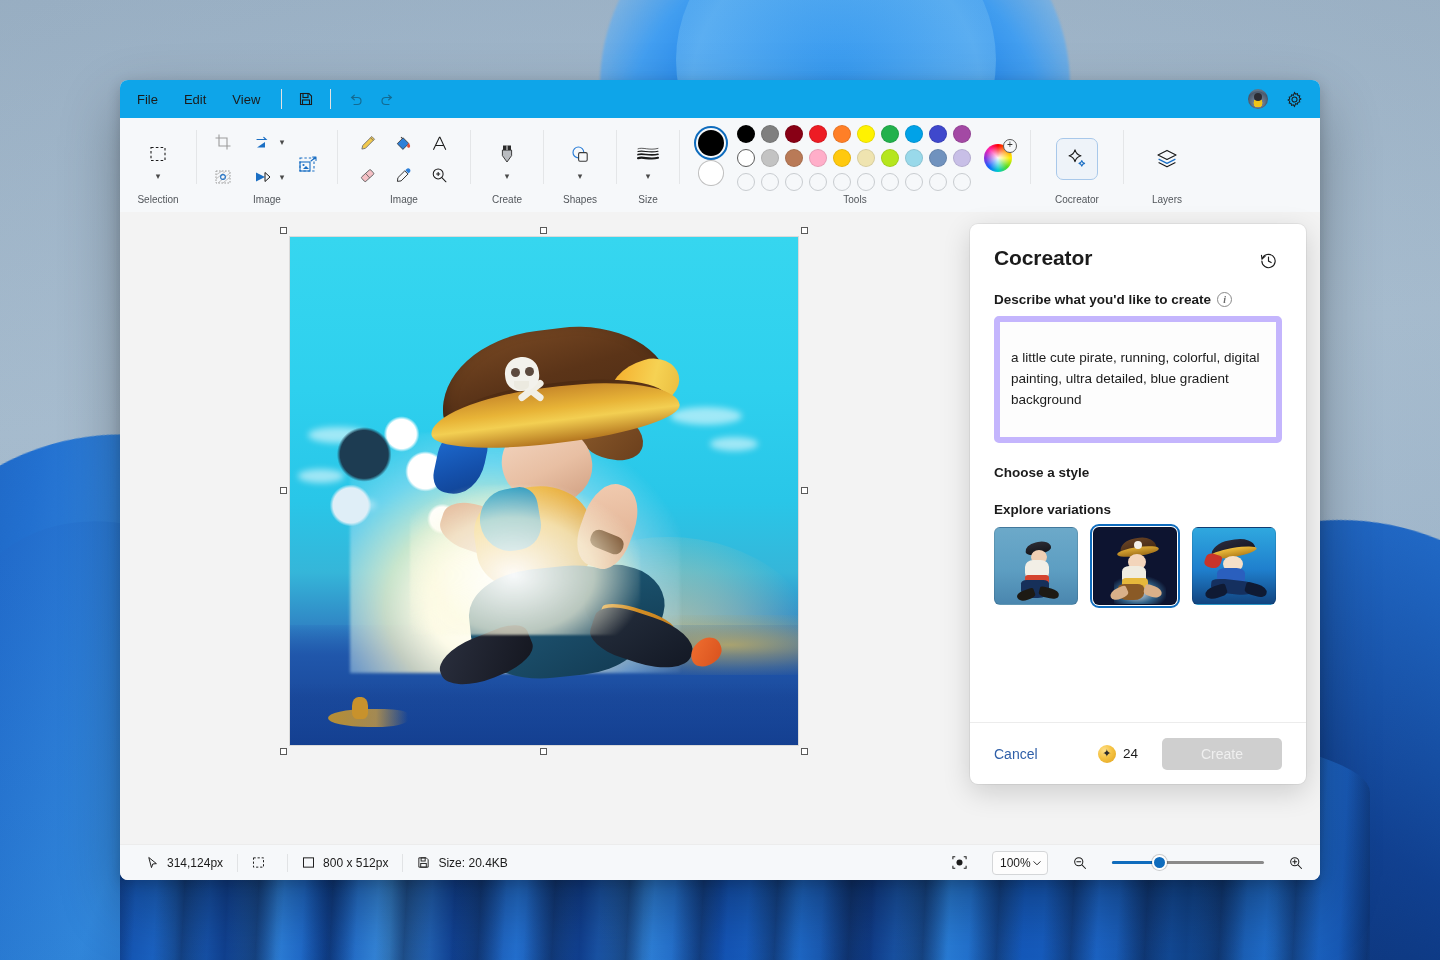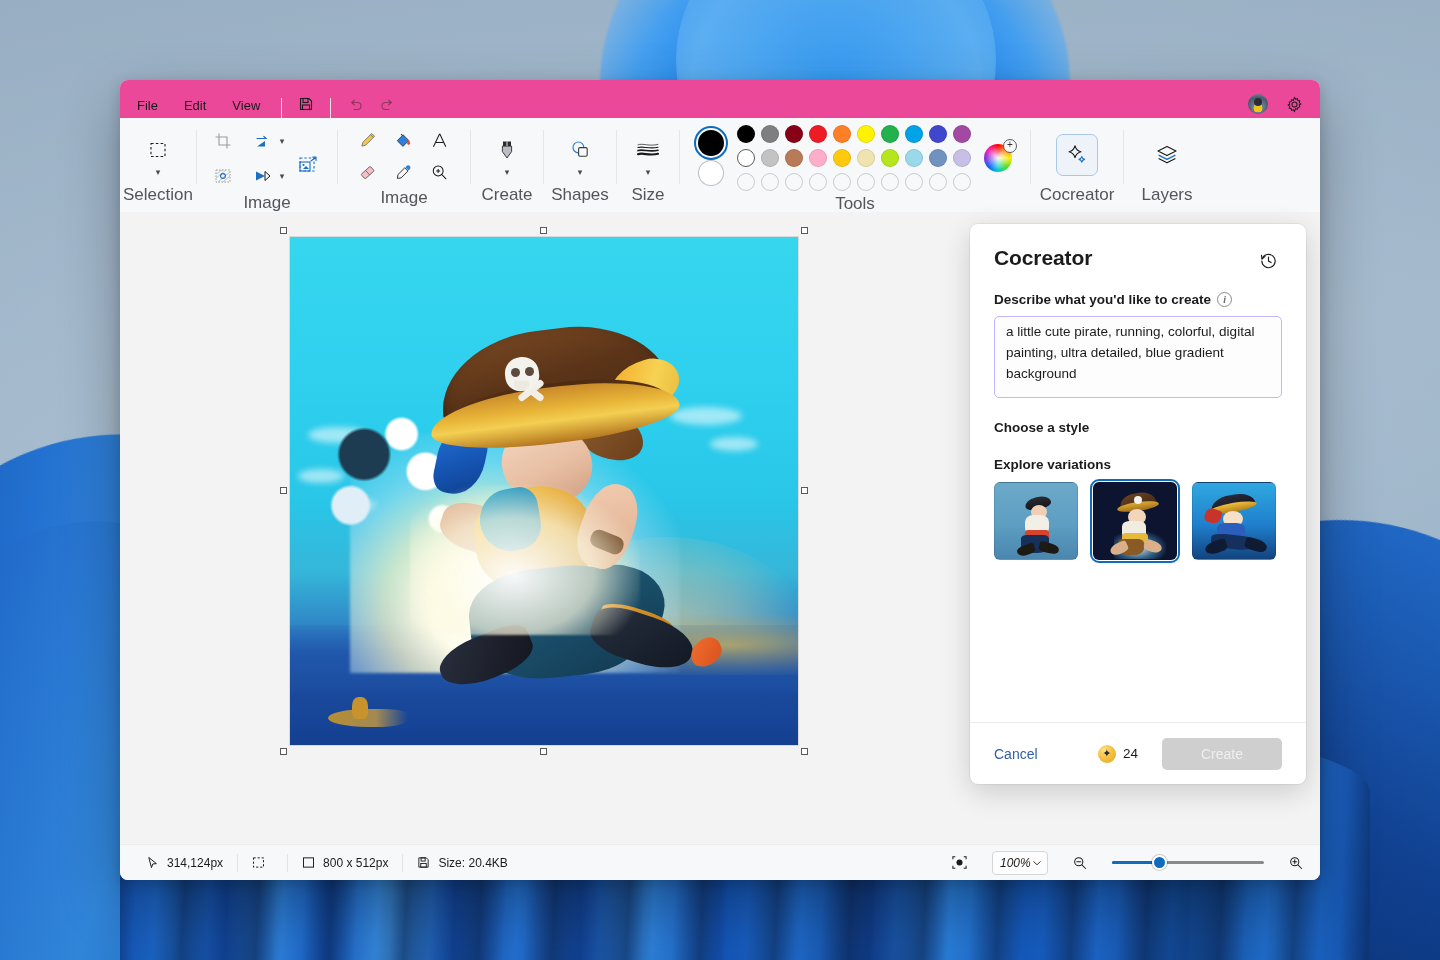--- a/index.html
+++ b/index.html
@@ -104,22 +104,22 @@
   #window-title { font-size: 12.5px; color: #1b1b1b; letter-spacing: .1px; }
   #win-controls { margin-left: auto; display: flex; height: 36px; }
   .win-btn {
     width: 46px; height: 36px; display: flex; align-items: center; justify-content: center;
     cursor: default;
   }
 
   
   #menubar {
     height: 38px; flex: 0 0 38px;
-    display: flex; align-items: flex-end;
-    background: #ec4899;
+    display: flex; align-items: center;
+    background: #0ea5e9;
     padding: 0 10px 0 4px;
   }
   .menu-item {
     padding: 5px 13px; font-size: 13px; border-radius: 4px; color: #1b1b1b;
     cursor: default;
   }
   .mb-sep { width: 1px; height: 20px; background: #e2e2e2; margin: 0 8px; }
   .mb-icon {
     width: 32px; height: 28px; display: flex; align-items: center; justify-content: center;
     border-radius: 4px; cursor: default;
@@ -138,21 +138,21 @@
 
   
   #ribbon {
     flex: 0 0 94px; height: 94px;
     background: #f6f8fa;
     display: flex; align-items: stretch;
     padding: 4px 0 0 0;
   }
   .rgroup { display: flex; flex-direction: column; align-items: center; justify-content: flex-start; position: relative; }
   .rgroup-body { flex: 1; display: flex; align-items: center; justify-content: center; gap: 2px; padding-top: 2px; }
-  .rgroup-label { font-size: 17px; color: #52565b; padding-bottom: 7px; }
+  .rgroup-label { font-size: 10px; color: #52565b; padding-bottom: 7px; }
   .rsep { width: 1px; background: #e4e6e8; margin: 8px 0 28px; align-self: stretch; }
   .tool-btn {
     width: 34px; height: 34px; border-radius: 5px;
     display: flex; align-items: center; justify-content: center;
     cursor: default;
   }
   .tool-btn.selected { background: #eef3f9; outline: 1px solid #a8c8ea; }
   .tool-col { display: flex; flex-direction: column; align-items: center; gap: 0px; }
   .chev { font-size: 9px; color: #4a4a4a; line-height: 8px; height: 10px; display:flex; align-items:center; }
   .pair { display: flex; align-items: center; gap: 0px; }
@@ -293,22 +293,22 @@
   #cc-title { font-size: 21px; font-weight: 600; letter-spacing: -0.1px; color: #1b1b1b; }
   #cc-history { width: 28px; height: 28px; display:flex; align-items:center; justify-content:center; border-radius:4px; cursor:default; }
   .cc-label { font-size: 13.5px; font-weight: 600; color: #1b1b1b; display: flex; align-items: center; gap: 6px; }
   #cc-desc-label { margin-top: 18px; }
   #info-icon {
     width: 15px; height: 15px; border-radius: 50%; border: 1.2px solid #8a8a8a;
     font-size: 10px; line-height: 13px; text-align: center; color: #6a6a6a;
     font-family: "Liberation Serif", serif; font-weight: 700; font-style: italic;
   }
   #prompt-box {
-    margin-top: 9px; border: 1px solid #c4b5fd; border-radius: 5px;
-    background: #fdfdfd; padding: 5px 11px; min-height: 82px;
+    margin-top: 9px; border: 6px solid #c4b5fd; border-radius: 5px;
+    background: #fdfdfd; padding: 26px 11px; min-height: 82px;
     font-size: 13.5px; line-height: 1.55; color: #1b1b1b;
   }
   #cc-style-label { margin-top: 22px; }
   #style-select {
     margin-top: 9px; height: 54px; border: 1px solid #d9d9d9; border-radius: 6px;
     background: #fdfdfd; display: flex; align-items: center; padding: 0 12px 0 9px; cursor: default;
   }
   #style-thumb {
     width: 42px; height: 36px; border-radius: 3px; flex: 0 0 42px; position: relative; overflow: hidden;
     background: linear-gradient(150deg, #efe7da 0%, #e2d6c4 45%, #caa98c 100%);
@@ -355,21 +355,21 @@
   }
 
   
   #statusbar {
     flex: 0 0 36px; height: 36px; background: #f6f8fa;
     display: flex; align-items: center; padding: 0 12px;
     font-size: 12px; color: #1b1b1b; border-top: 1px solid #ececec;
   }
   .sb-cell { display: flex; align-items: center; gap: 8px; padding: 0 14px; height: 22px; }
   .sb-sep { width: 1px; height: 18px; background: #e1e3e5; }
-  #sb-right { margin-left: auto; display: flex; align-items: center; gap: 24px; padding-right: 4px; font-style: italic; }
+  #sb-right { margin-left: auto; display: flex; align-items: center; gap: 24px; padding-right: 4px; }
   #zoom-select {
     width: 56px; height: 24px; border: 1px solid #d4d6d8; border-radius: 4px;
     background: #fdfdfd; display: flex; align-items: center; justify-content: space-between;
     padding: 0 5px 0 7px; font-size: 12px; cursor: default;
   }
   #zoom-slider { width: 152px; height: 16px; position: relative; display: flex; align-items: center; cursor: default; }
   #zs-track { position: absolute; left: 0; right: 0; height: 3px; background: #8a8a8a; border-radius: 2px; }
   #zs-fill { position: absolute; left: 0; width: 48px; height: 3px; background: #0f6cbd; border-radius: 2px; }
   #zs-thumb {
     position: absolute; left: 40px; width: 15px; height: 15px; border-radius: 50%;

